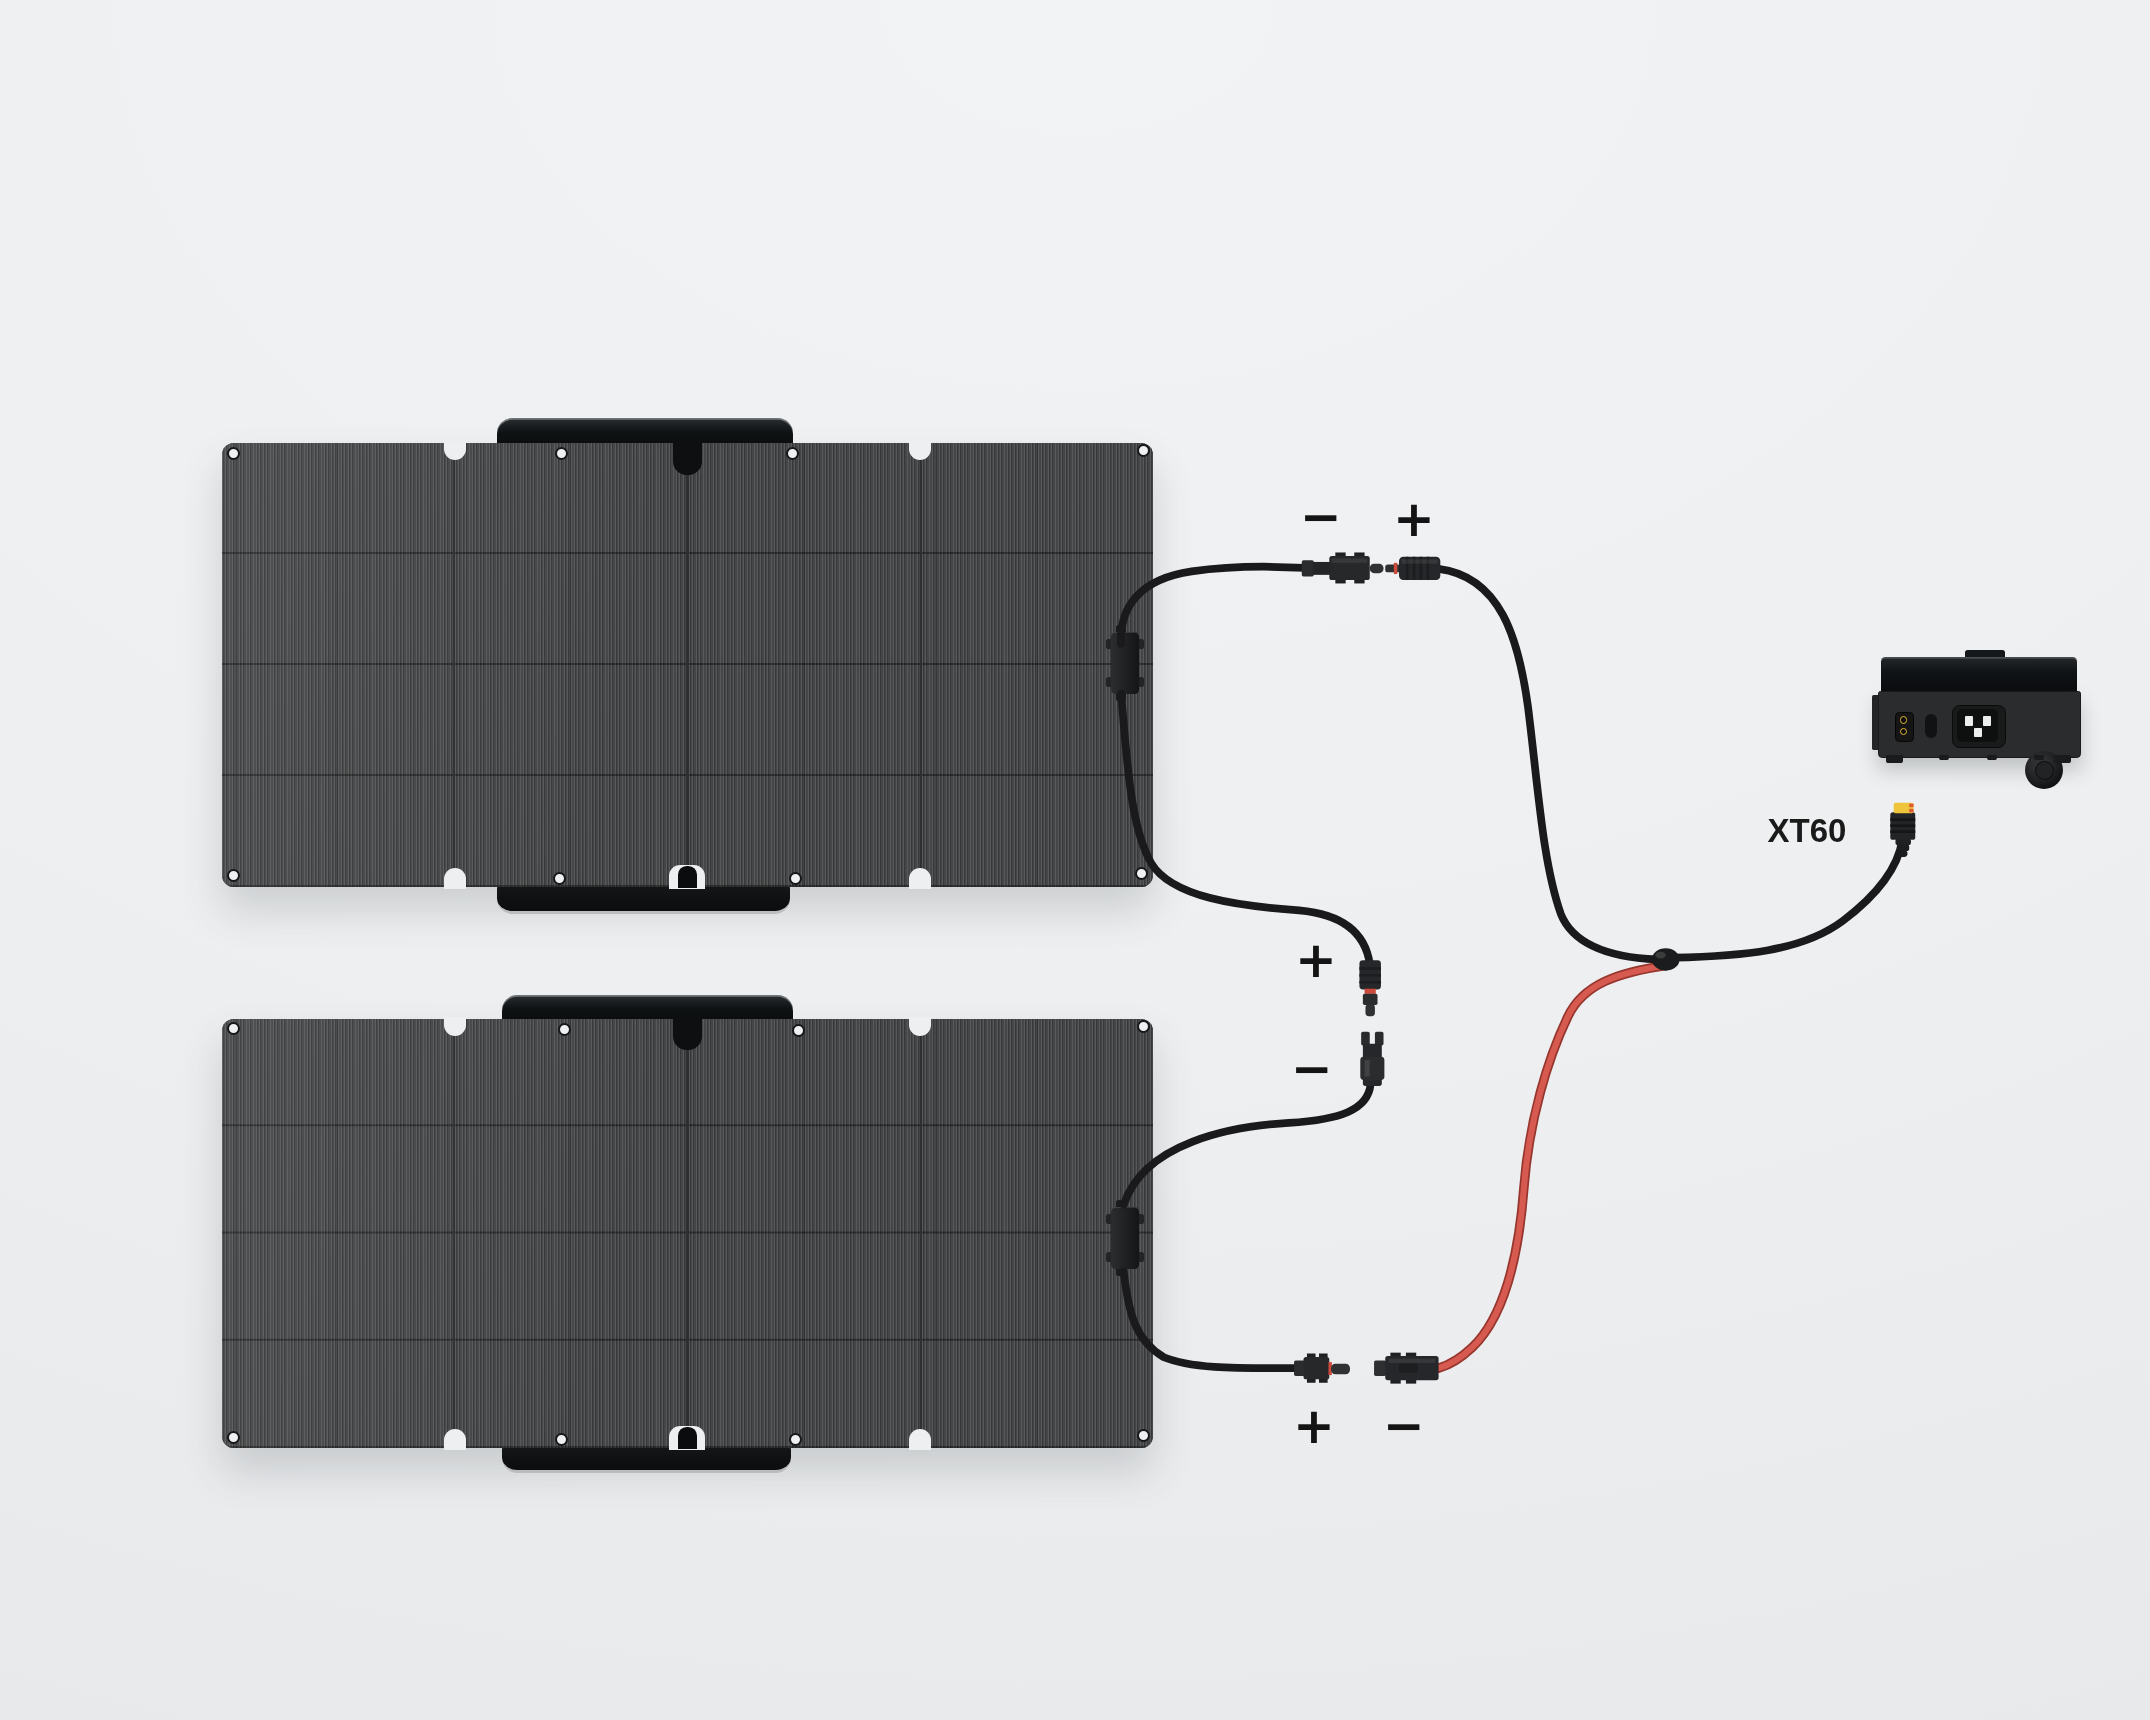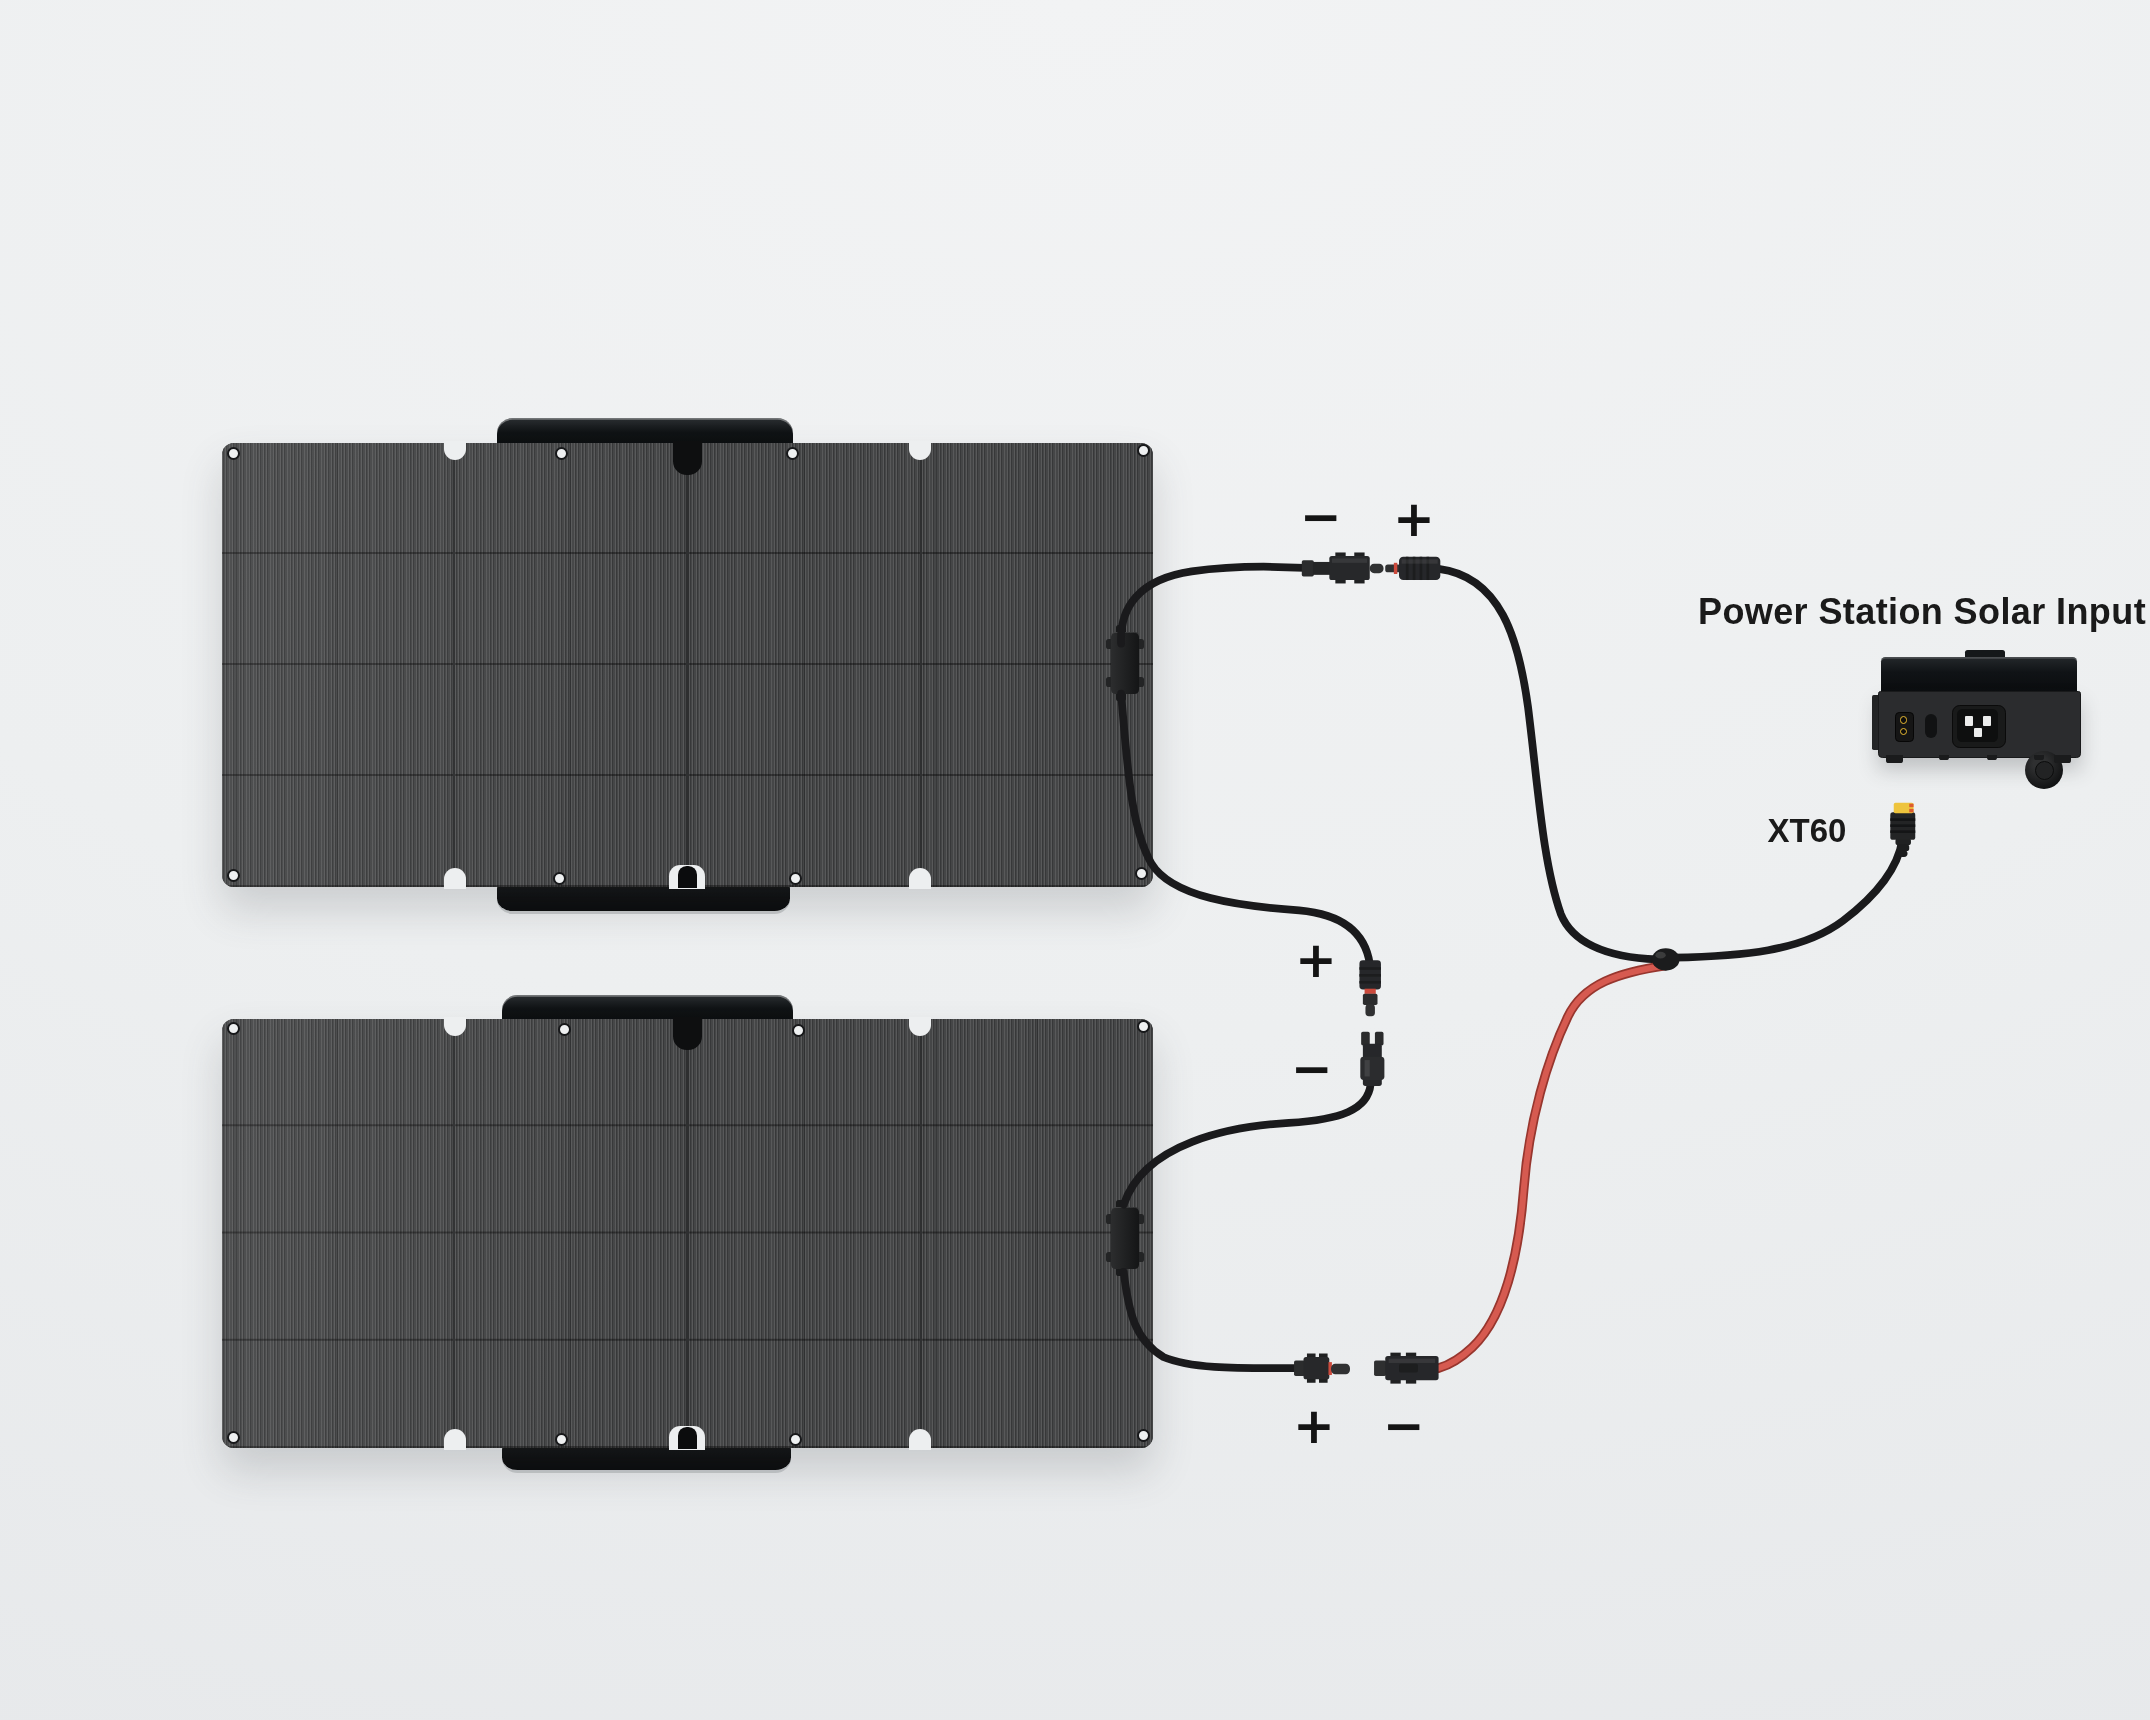--- a/index.html
+++ b/index.html
@@ -228,21 +228,20 @@
     </g>
   </svg>
 
   <div class="abs sym" style="left:1321px;top:517px;">−</div>
   <div class="abs sym" style="left:1414px;top:519px;">+</div>
   <div class="abs sym" style="left:1316px;top:960px;">+</div>
   <div class="abs sym" style="left:1312px;top:1069px;">−</div>
   <div class="abs sym" style="left:1314px;top:1426px;">+</div>
   <div class="abs sym" style="left:1404px;top:1426px;">−</div>
 
-  <div class="abs title" style="left:1922px;top:612px;">Power Station Solar Input</div>
   <div class="abs xt60lbl" style="left:1807px;top:831px;">XT60</div>
 
   <div class="abs ps" style="left:1878px;top:647px;">
     <div class="abs ps-tab"></div>
     <div class="abs ps-lid"></div>
     <div class="abs ps-flange"></div>
     <div class="abs ps-face">
       <div class="abs port-xt60">
         <div class="abs pin-dot" style="left:3.4px;top:3.4px;"></div>
         <div class="abs pin-dot" style="left:3.4px;top:14.6px;"></div>

